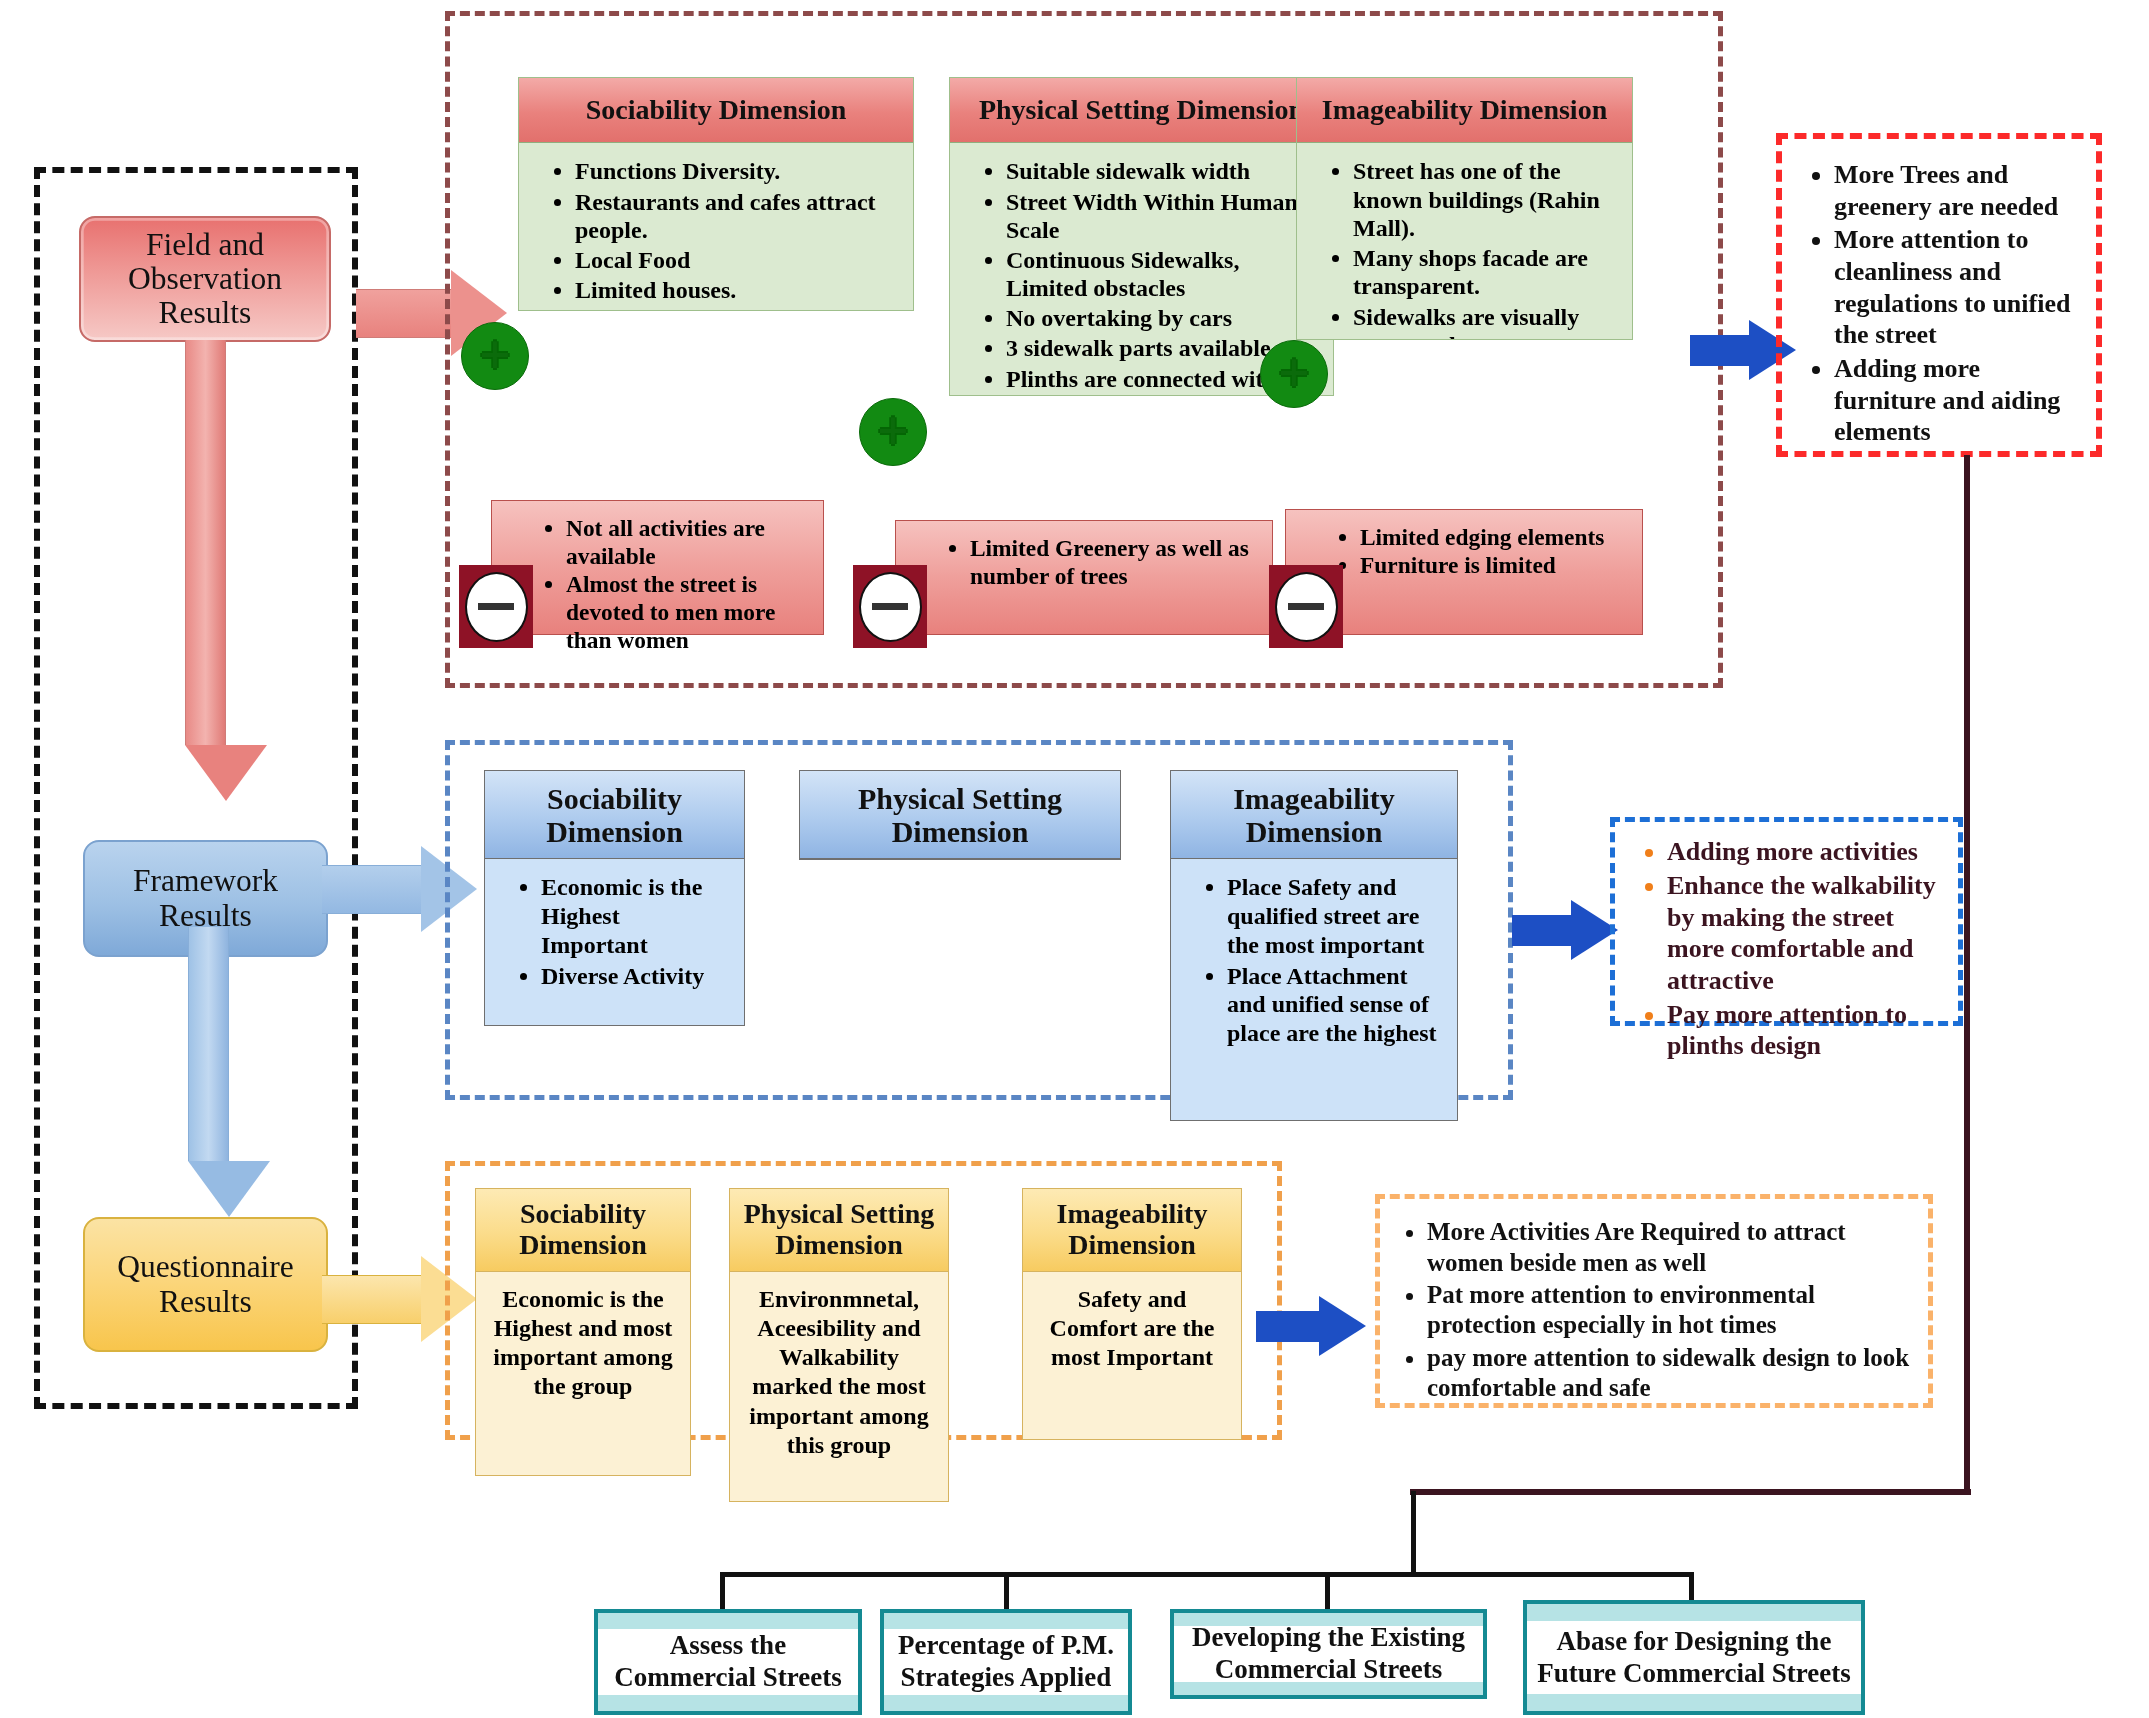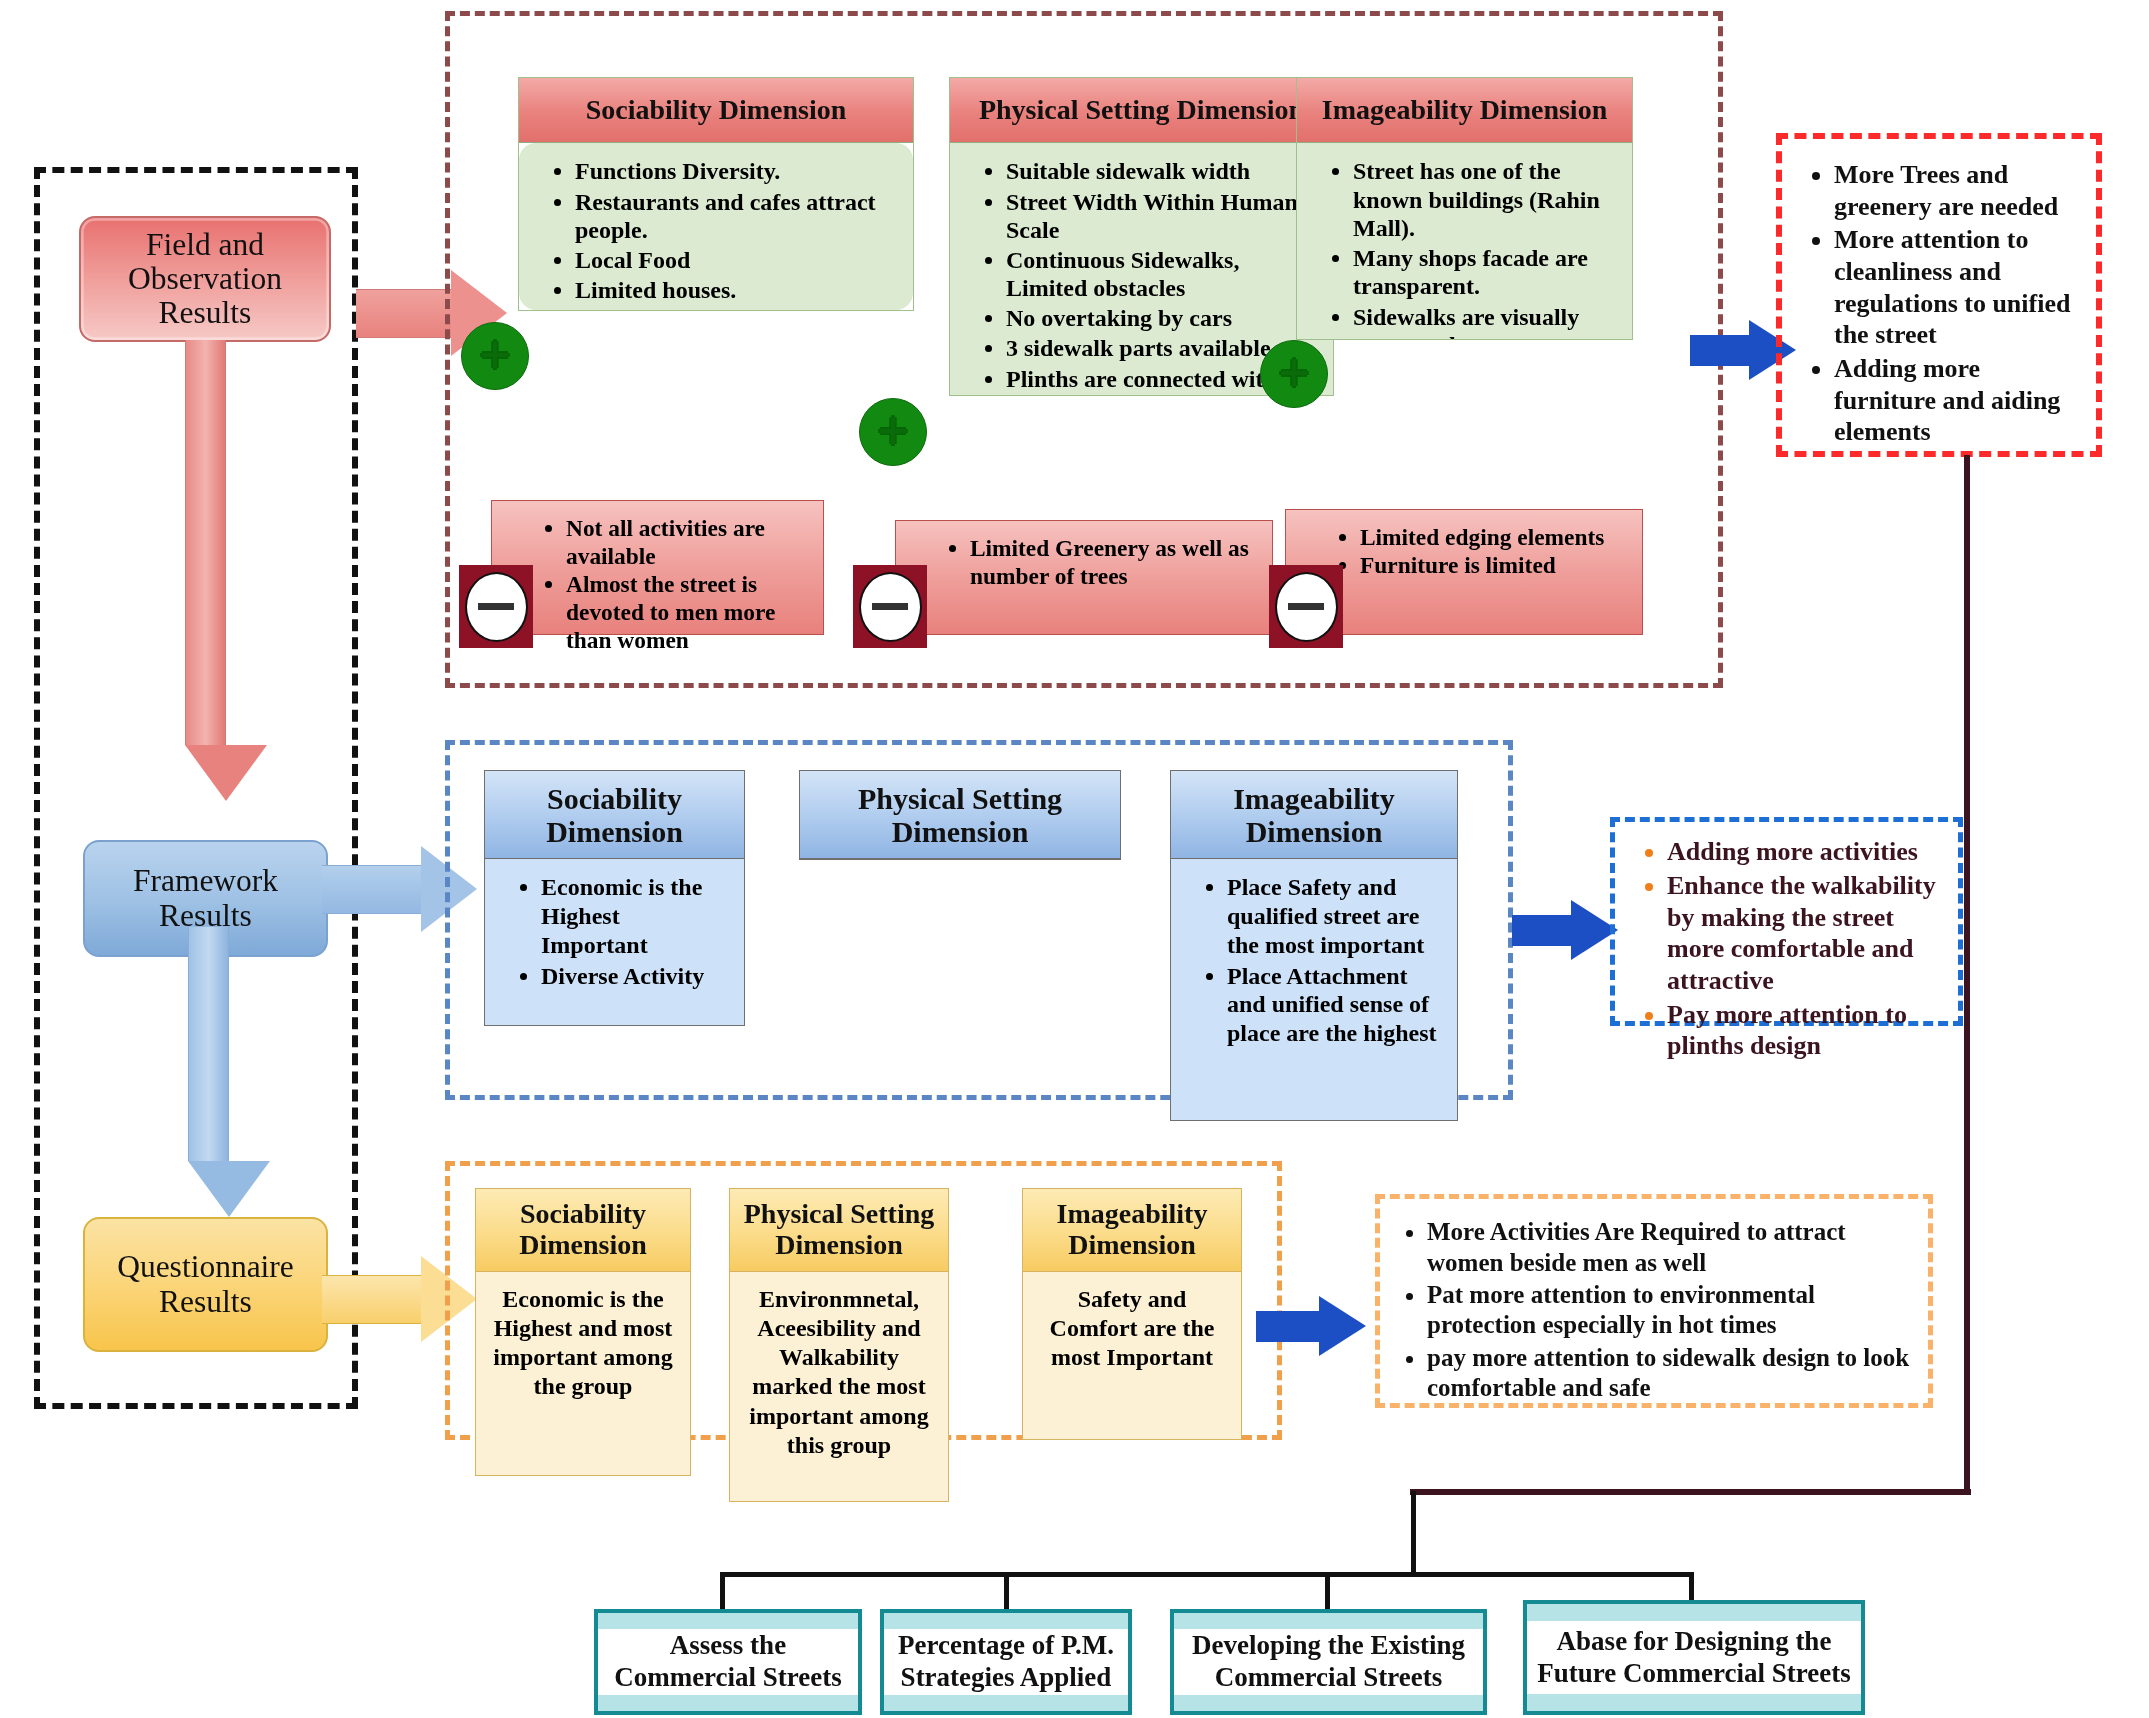--- a/index.html
+++ b/index.html
@@ -134,21 +134,21 @@
   .g-card { border:1.8px solid #9fbf8c; }
   .g-card .hd {
     height:65px; font-size:28px;
     background:linear-gradient(180deg,#f3aaa7 0%, #e9817d 55%, #e2706c 100%);
     border-bottom:1.8px solid #8fae7e;
   }
   .g-card .bd { background:#dbead1; padding:14.4px 0 12.6px 0; }
   .g-card li { font-size:24px; font-weight:bold; line-height:1.18; }
 
   #card-sociability  { left:518px; top:77px;  width:396px; }
-  #card-sociability .bd { height:167px;border-radius:17px; }
+  #card-sociability .bd { height:167px; }
   #card-physical     { left:949px; top:77px; width:385px; }
   #card-physical .bd { height:252px; }
   #card-imageability { left:1296px; top:77px; width:337px; }
   #card-imageability .bd { height:196px; }
 
   
   .r-card {
     border:1.8px solid #b9504d;
     background:linear-gradient(180deg,#f6c2bf 0%, #ef9f9b 50%, #e8817d 100%);
     padding:12.6px 14.4px 12.6px 49px;
@@ -234,21 +234,21 @@
   
   .teal-box {
     border:4.5px solid #148a93; background:#ffffff;
     display:flex; align-items:center; justify-content:center;
     text-align:center; font-size:27px; font-weight:bold; line-height:1.18;
     color:#111; padding:3.6px 7.2px;
     background:linear-gradient(180deg,#b6e3e5 0%,#b6e3e5 16%,#ffffff 16%,#ffffff 84%,#b6e3e5 84%,#b6e3e5 100%);
   }
   #outcome-1 { left:594px; top:1609px; width:268px; height:106px; }
   #outcome-2 { left:880px; top:1609px; width:252px; height:106px; }
-  #outcome-3 { left:1170px; top:1609px; width:317px; height:106px; }
+  #outcome-3 { left:1170px; top:1609px; width:317px; height:90px; }
   #outcome-4 { left:1523px; top:1600px; width:342px; height:115px; }
 
   
   .line { background:#111; position:absolute; }
   #tree-h { left:720px; top:1572px; width:974px; height:4.5px; }
   #tree-v1 { left:720px; top:1572px; width:4.5px; height:40px; }
   #tree-v2 { left:1004px; top:1572px; width:4.5px; height:40px; }
   #tree-v3 { left:1325px; top:1572px; width:4.5px; height:40px; }
   #tree-v4 { left:1689px; top:1572px; width:4.5px; height:31px; }
   #tree-stem { left:1411px; top:1491px; width:4.5px; height:83px; }

